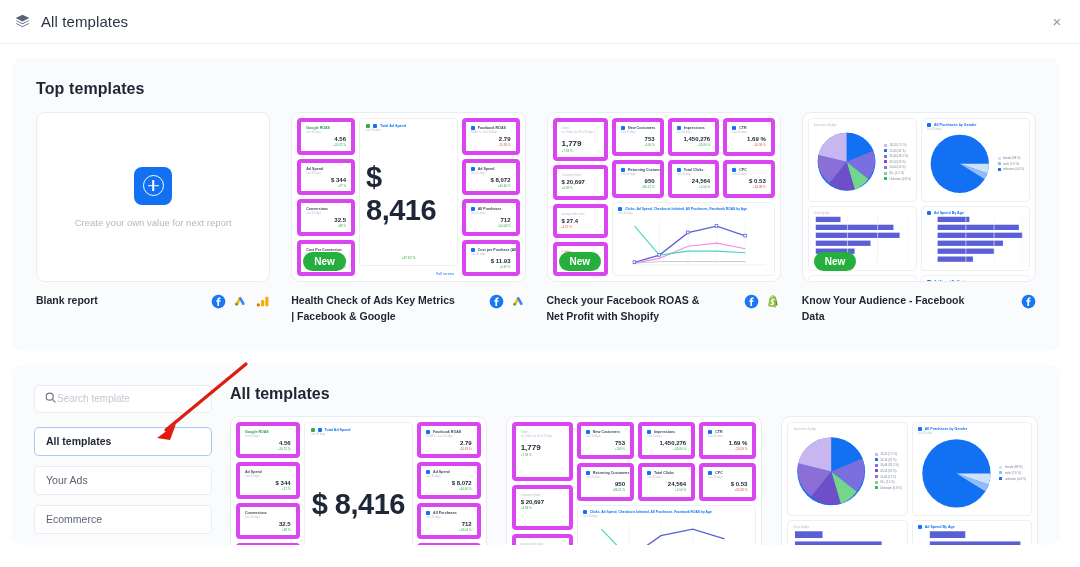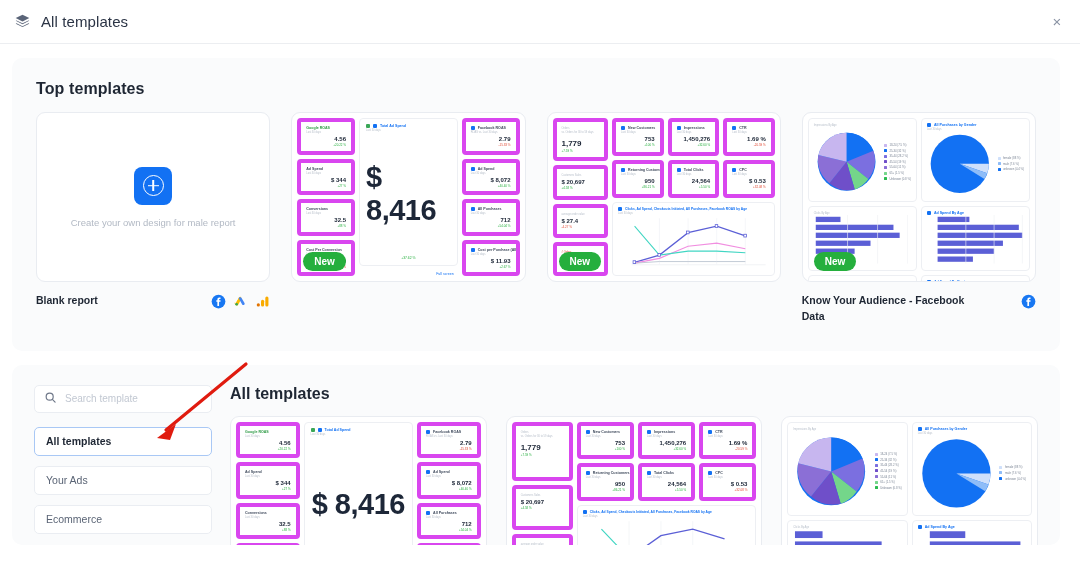--- a/index.html
+++ b/index.html
@@ -153,21 +153,21 @@
   svg.spark { width: 100%; flex: 1; display: block; }
   .pie-wrap { display: flex; align-items: center; gap: 5px; flex: 1; min-height: 0; }
   .legend { display: flex; flex-direction: column; gap: 1.6px; }
   .legend-item { display: flex; align-items: center; gap: 2.5px; }
   .legend-sw { width: 3px; height: 3px; border-radius: .5px; }
   .legend-tx { font-size: 2.8px; color: #7b8595; white-space: nowrap; }
 
   
   .lp-side { width: 178px; flex-shrink: 0; }
   .search-box {
-    display: flex; align-items: center; gap: 8px;
+    display: flex; align-items: center; gap: 0;
     height: 28px; background: #fff;
     border: 1px solid #eaedf2; border-radius: 5px;
     padding: 0 9px; margin-bottom: 14px;
   }
   .search-box input {
     border: 0; outline: 0; font-size: 10px; color: #2b3445;
     background: transparent; width: 100%; font-family: inherit;
   }
   .search-box input::placeholder { color: #c2c8d2; }
   .cat {
@@ -211,21 +211,21 @@
   <div class="panel">
     <div class="section-title">Top templates</div>
 
     <div class="grid">
 
       <div class="tcard">
         <div class="thumb blank">
           <div class="plus-box">
             <div class="plus-circle"></div>
           </div>
-          <div class="blank-caption">Create your own design for male report</div>
+          <div class="blank-caption">Create your own value for next report</div>
         </div>
         <div class="tcard-foot">
           <div class="tcard-name">Blank report</div>
           <div class="tcard-icons">
             <span class="svc">
               <svg viewBox="0 0 24 24" width="15" height="15">
                   <circle cx="12" cy="12" r="11" fill="#1877f2"></circle>
                   <path d="M15.2 12.4h-2.3V19h-2.7v-6.6H8.5v-2.3h1.7V8.6c0-1.8 1-3.1 3.2-3.1h1.8v2.3h-1.3c-.8 0-1 .3-1 1v1.3h2.3z" fill="#fff"></path>
                 </svg>
             </span>
@@ -336,20 +336,38 @@
                     </div>
                   <div class="kpi-sub">Last 30 days</div>
                   <div class="kpi-val">$ 11.93</div>
                   <div class="kpi-delta up">+2.67 %</div>
                 </div>
               </div>
             </div>
           </div>
           <div class="new-badge">New</div>
         </div>
+        <div class="tcard-foot">
+          <div class="tcard-name">Health Check of Ads Key Metrics | Facebook &amp; Google</div>
+          <div class="tcard-icons">
+            <span class="svc">
+              <svg viewBox="0 0 24 24" width="15" height="15">
+                  <circle cx="12" cy="12" r="11" fill="#1877f2"></circle>
+                  <path d="M15.2 12.4h-2.3V19h-2.7v-6.6H8.5v-2.3h1.7V8.6c0-1.8 1-3.1 3.2-3.1h1.8v2.3h-1.3c-.8 0-1 .3-1 1v1.3h2.3z" fill="#fff"></path>
+                </svg>
+            </span>
+            <span class="svc">
+              <svg viewBox="0 0 24 24" width="15" height="15">
+                <path d="M9.5 6.3c.6-1 1.9-1.4 2.9-.8 1 .6 1.3 1.9.8 2.9l-5.2 9c-.6 1-1.9 1.4-2.9.8-1-.6-1.3-1.9-.8-2.9z" fill="#fbbc04"></path>
+                <path d="M10.3 6.3c.6-1 1.9-1.4 2.9-.8l5.2 9c.6 1 .2 2.3-.8 2.9s-2.3.2-2.9-.8l-5.2-9c-.5-1-.2-2.3.8-2.9z" fill="#4285f4"></path>
+                <circle cx="5.8" cy="16.4" r="2.15" fill="#34a853"></circle>
+              </svg>
+            </span>
+          </div>
+        </div>
       </div>
 
       <div class="tcard">
         <div class="thumb">
           <div class="mini">
             <div class="mini-row">
               <div class="mini-col" style="width:25%">
                 <div class="kpi" style="flex:1.5">
                   <div class="kpi-sub">Orders</div>
                   <div class="kpi-sub">vs. Orders for 30 to 59 days</div>
@@ -453,20 +471,38 @@
                         <rect x="129" y="12" width="3.4" height="3.4"></rect>
                       <rect x="167" y="24" width="3.4" height="3.4"></rect>
                     </g>
                   </svg>
                 </div>
               </div>
             </div>
           </div>
           <div class="new-badge">New</div>
         </div>
+        <div class="tcard-foot">
+          <div class="tcard-name">Check your Facebook ROAS &amp; Net Profit with Shopify</div>
+          <div class="tcard-icons">
+            <span class="svc">
+              <svg viewBox="0 0 24 24" width="15" height="15">
+                  <circle cx="12" cy="12" r="11" fill="#1877f2"></circle>
+                  <path d="M15.2 12.4h-2.3V19h-2.7v-6.6H8.5v-2.3h1.7V8.6c0-1.8 1-3.1 3.2-3.1h1.8v2.3h-1.3c-.8 0-1 .3-1 1v1.3h2.3z" fill="#fff"></path>
+                </svg>
+            </span>
+            <span class="svc">
+              <svg viewBox="0 0 24 24" width="15" height="15">
+                <path d="M15.6 4.3c-.1-.1-.3-.1-.4-.1l-1 .2s-.6-.7-.8-.9c-.1-.1-.2-.1-.3-.1l-.5 15.9 6.1-1.4S15.8 4.5 15.6 4.3z" fill="#5a8e3c"></path>
+                <path d="M12.9 3.2c-.1 0-.2.1-.3.1-.1-.3-.3-.7-.5-1-.4-.5-.9-.6-1.2-.6-.9 0-1.7.6-2.3 1.7-.4.8-.7 1.7-.8 2.4l-1.9.6c-.6.2-.6.2-.7.7C5.1 7.5 3.5 19.5 3.5 19.5l12.1 2.1.5-15.9c-.2-.2-2.9-2.4-3.2-2.5zM10.7 5.1l-2 .6c.2-.8.6-1.6 1-2.1.2-.2.4-.5.7-.6.3.6.3 1.4.3 2.1zm-1-3.3c.2 0 .4.1.6.2-.3.1-.6.4-.8.7-.6.6-1 1.6-1.2 2.5l-1.6.5c.3-1.4 1.4-3.8 3-3.9z" fill="#95bf47"></path>
+                <path d="M12.9 10.2s-.7-.4-1.6-.4c-1.3 0-1.3.8-1.3 1 0 1.1 2.8 1.5 2.8 4 0 1.9-1.2 3.2-2.9 3.2-2 0-3-1.2-3-1.2l.5-1.8s1 .9 1.9.9c.6 0 .8-.5.8-.8 0-1.4-2.3-1.5-2.3-3.8 0-1.9 1.3-3.7 4.1-3.7 1.1 0 1.6.3 1.6.3z" fill="#fff"></path>
+              </svg>
+            </span>
+          </div>
+        </div>
       </div>
 
       <div class="tcard">
         <div class="thumb">
           <div class="mini">
             <div style="display:flex;flex-direction:column;gap:4px;height:100%">
               <div style="display:flex;gap:4px;flex:0 0 46%">
                 <div class="chart-card">
                   <div class="kpi-sub">Impressions By Age</div>
                   <div class="pie-wrap">

